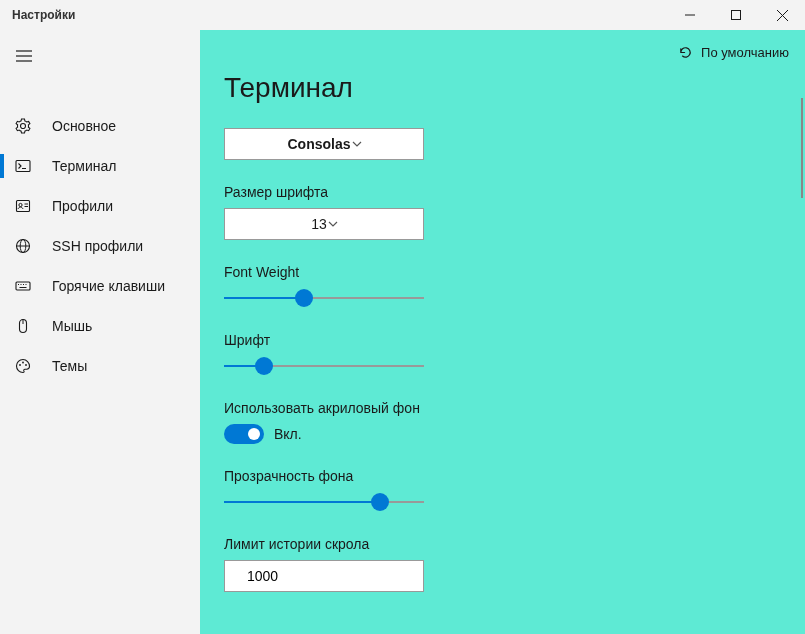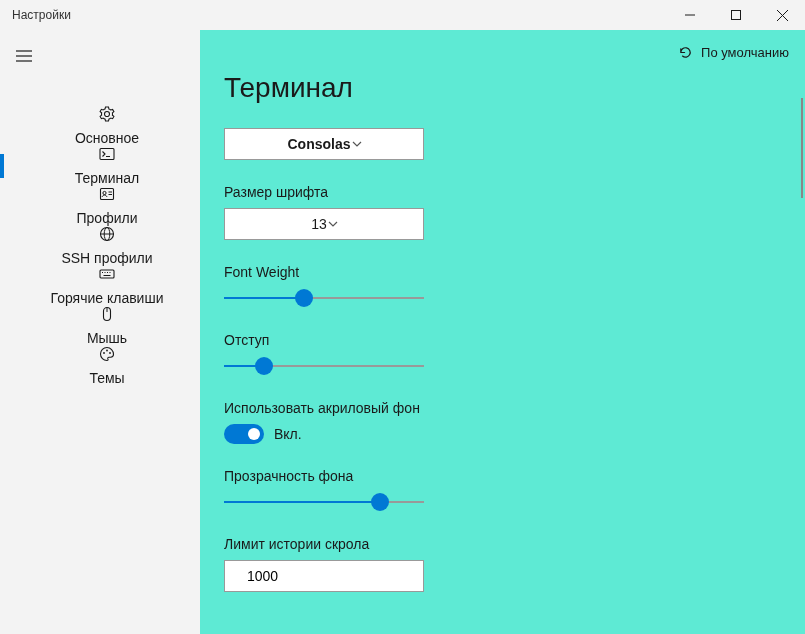--- a/index.html
+++ b/index.html
@@ -16,20 +16,21 @@
     flex-direction: column;
   }
 
   
   .titlebar {
     height: 30px;
     display: flex;
     align-items: center;
     justify-content: space-between;
     background: #f3f3f3;
+    font-weight: bold;
   }
   .titlebar-title {
     padding-left: 12px;
     font-size: 12px;
     color: #333;
   }
   .window-controls {
     display: flex;
     height: 100%;
   }
@@ -67,24 +68,23 @@
     display: flex;
     align-items: center;
     justify-content: center;
     margin-bottom: 30px;
   }
   .nav-item {
     display: flex;
     align-items: center;
     height: 40px;
     padding-left: 14px;
-    gap: 8px;
+    gap: 20px;
     position: relative;
     cursor: default;
-    flex-direction: column;
   }
   .nav-item.selected::before {
     content: "";
     position: absolute;
     left: 0;
     top: 8px;
     bottom: 8px;
     width: 4px;
     background: #0078d4;
   }
@@ -396,21 +396,21 @@
       <div class="field">
         <span class="field-label">Font Weight</span>
         <div class="slider">
           <div class="slider-track"></div>
           <div class="slider-fill" style="width:40%"></div>
           <div class="slider-thumb" style="left:40%"></div>
         </div>
       </div>
 
       <div class="field">
-        <span class="field-label">Отступ</span>
+        <span class="field-label">Шрифт</span>
         <div class="slider">
           <div class="slider-track"></div>
           <div class="slider-fill" style="width:20%"></div>
           <div class="slider-thumb" style="left:20%"></div>
         </div>
       </div>
 
       <div class="field">
         <span class="field-label">Использовать акриловый фон</span>
         <div class="toggle-row">

